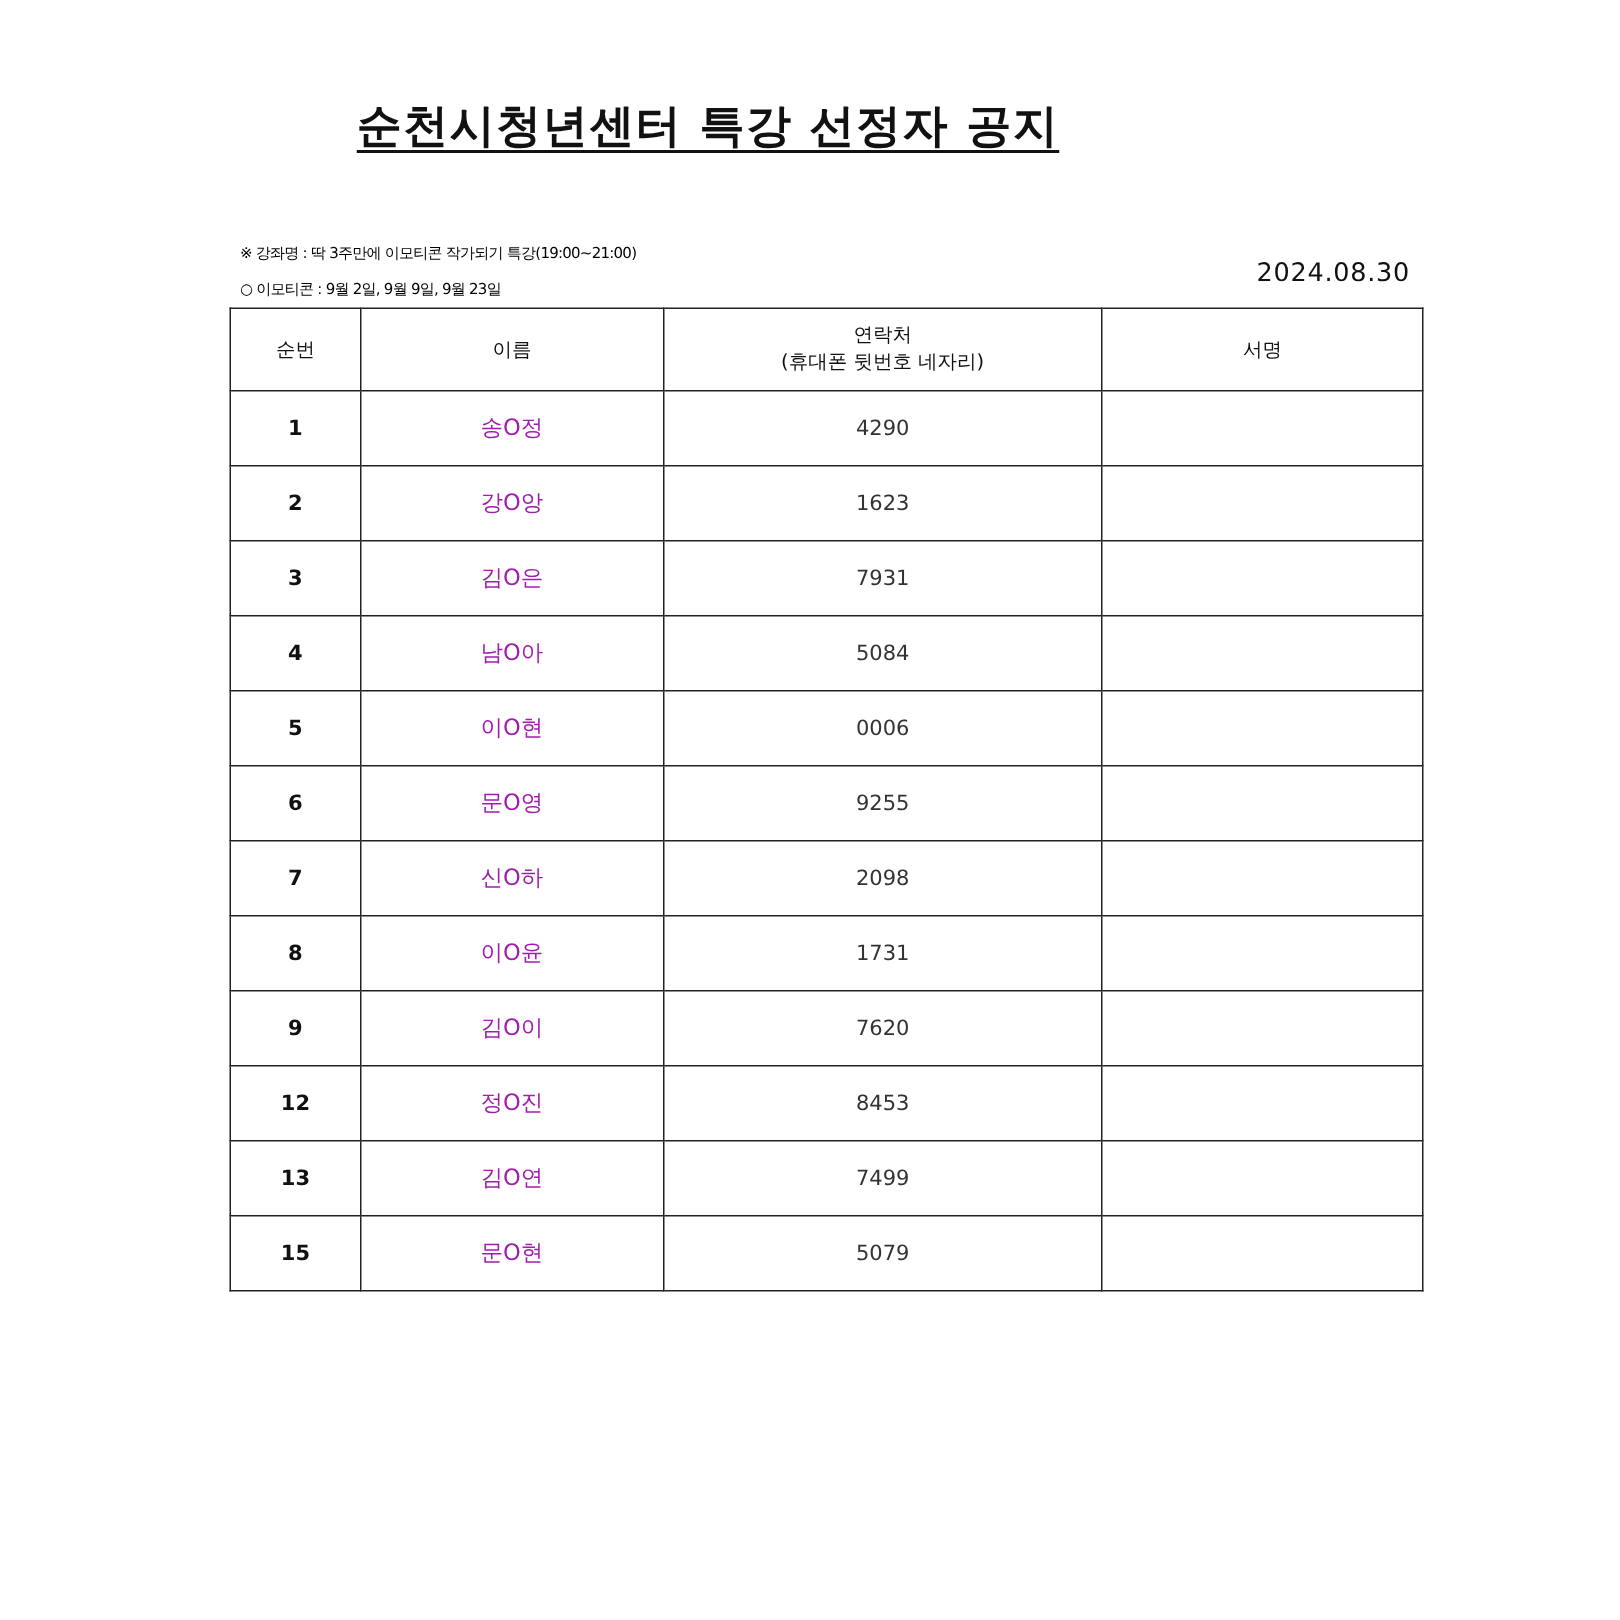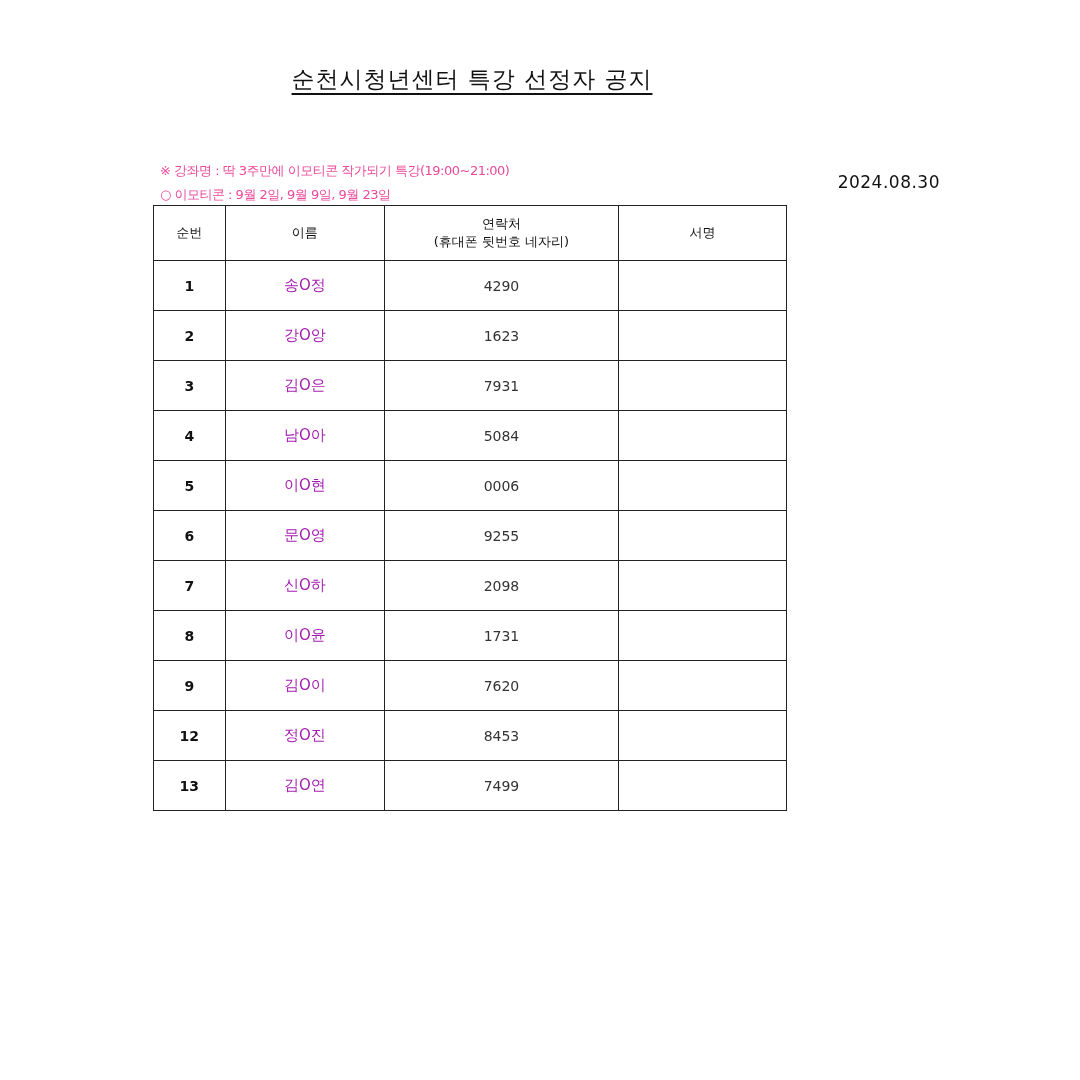--- a/index.html
+++ b/index.html
@@ -1,25 +1,25 @@
 <!DOCTYPE html>
 <html><head>
 <meta charset="utf-8">
 <style>
   html, body { margin:0; padding:0; background:#ffffff; }
   body { width:1080px; height:1080px; position:relative; overflow:hidden;
          font-family:"DejaVu Sans","Liberation Sans",sans-serif; color:#111; }
   .title { position:absolute; left:0; width:944px; top:64px; text-align:center;
-           font-size:23px; font-weight:normal; letter-spacing:1px; }
+           font-size:30px; font-weight:bold; letter-spacing:1px; }
   .title span { text-decoration:underline; text-decoration-thickness:2px; text-underline-offset:6px; }
-  .info { position:absolute; left:160px; font-size:13px; color:#ec4899; letter-spacing:-0.5px; }
+  .info { position:absolute; left:160px; font-size:10px; color:#000000; letter-spacing:-0.5px; }
   .info1 { top:162px; }
   .info2 { top:186px; }
   .date { position:absolute; right:140px; top:172px; font-size:17px; letter-spacing:0.5px;text-align:right; }
-  table { position:absolute; left:153px; top:205px; width:634px; border-collapse:collapse; }
+  table { position:absolute; left:153px; top:205px; width:796px; border-collapse:collapse; }
   th, td { border:1.5px solid #222; text-align:center; padding:0; }
   th { height:54px; font-size:13px; font-weight:normal; }
   td { height:49px; font-size:14px; }
   td.no { font-weight:bold; font-size:14px; }
   td.name { font-size:15px; color:#a21caf; }
   td.phone { font-size:14px; color:#333; }
   col.c1 { width:87px; } col.c2 { width:202px; } col.c3 { width:293px; } col.c4 { width:214px; }
   .hdr2 { display:block; line-height:18px; }
 </style>
 </head>
@@ -111,14 +111,20 @@
         <td class="name">정O진</td>
         <td class="phone">8453</td>
         <td class="signature"></td>
       </tr>
       <tr>
         <td class="no">13</td>
         <td class="name">김O연</td>
         <td class="phone">7499</td>
         <td class="signature"></td>
       </tr>
+      <tr>
+        <td class="no">15</td>
+        <td class="name">문O현</td>
+        <td class="phone">5079</td>
+        <td class="signature"></td>
+      </tr>
     </tbody>
 </table>
 
 </body></html>

